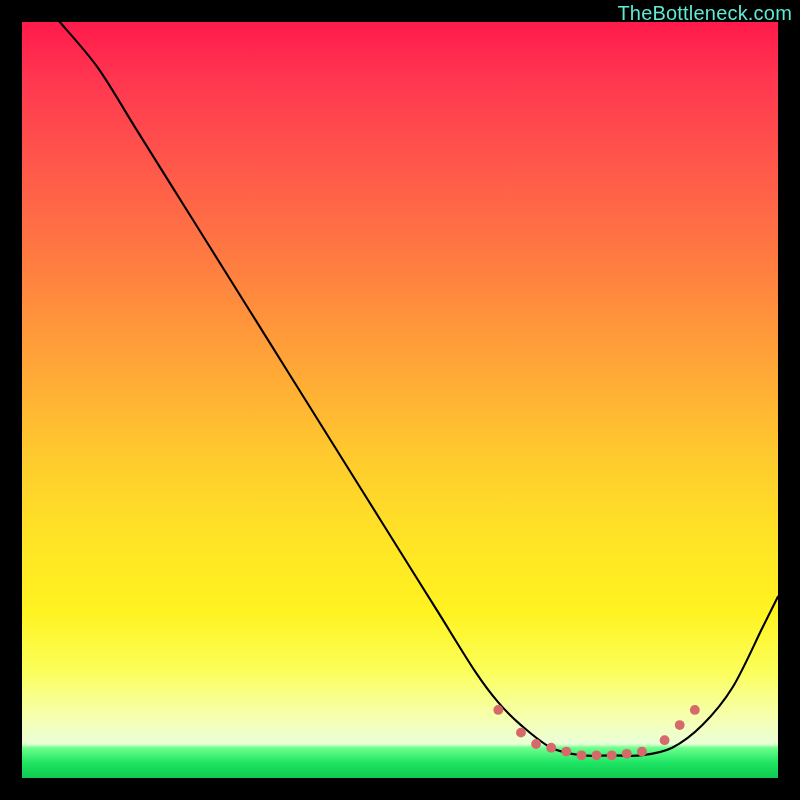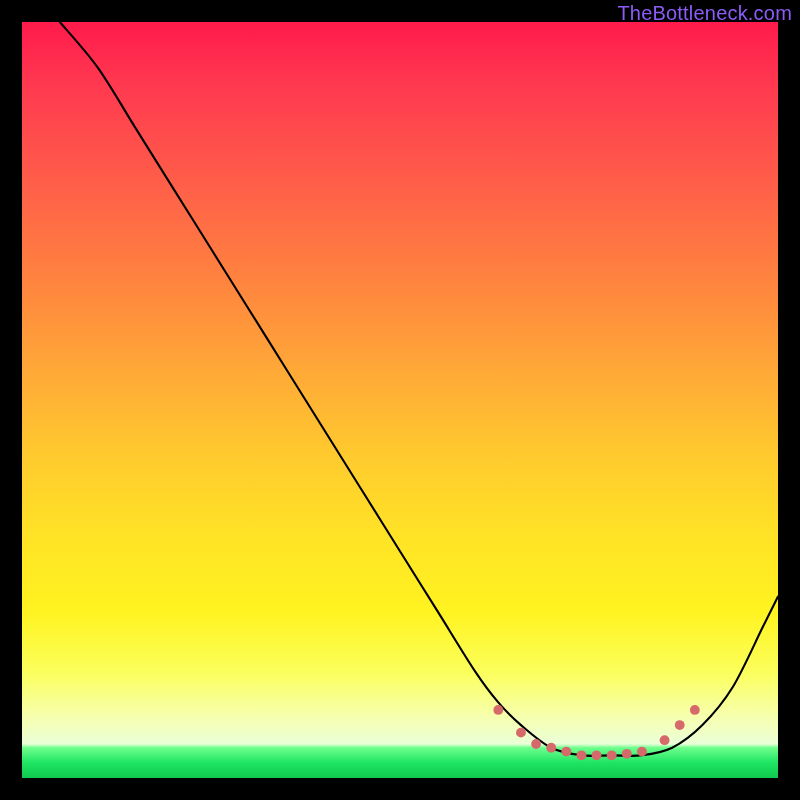--- a/index.html
+++ b/index.html
@@ -47,21 +47,21 @@
     left: 0;
     top: 0;
     width: 756px;
     height: 756px;
     overflow: visible;
   }
   .watermark {
     position: absolute;
     top: 2px;
     right: 8px;
-    color: #8b5cf6;
+    color: #5eead4;
     font-size: 20px;
     font-weight: 500;
     letter-spacing: 0.2px;
     user-select: none;
   }
 </style>
 </head>
 <body>
 
 <div class="stage">

